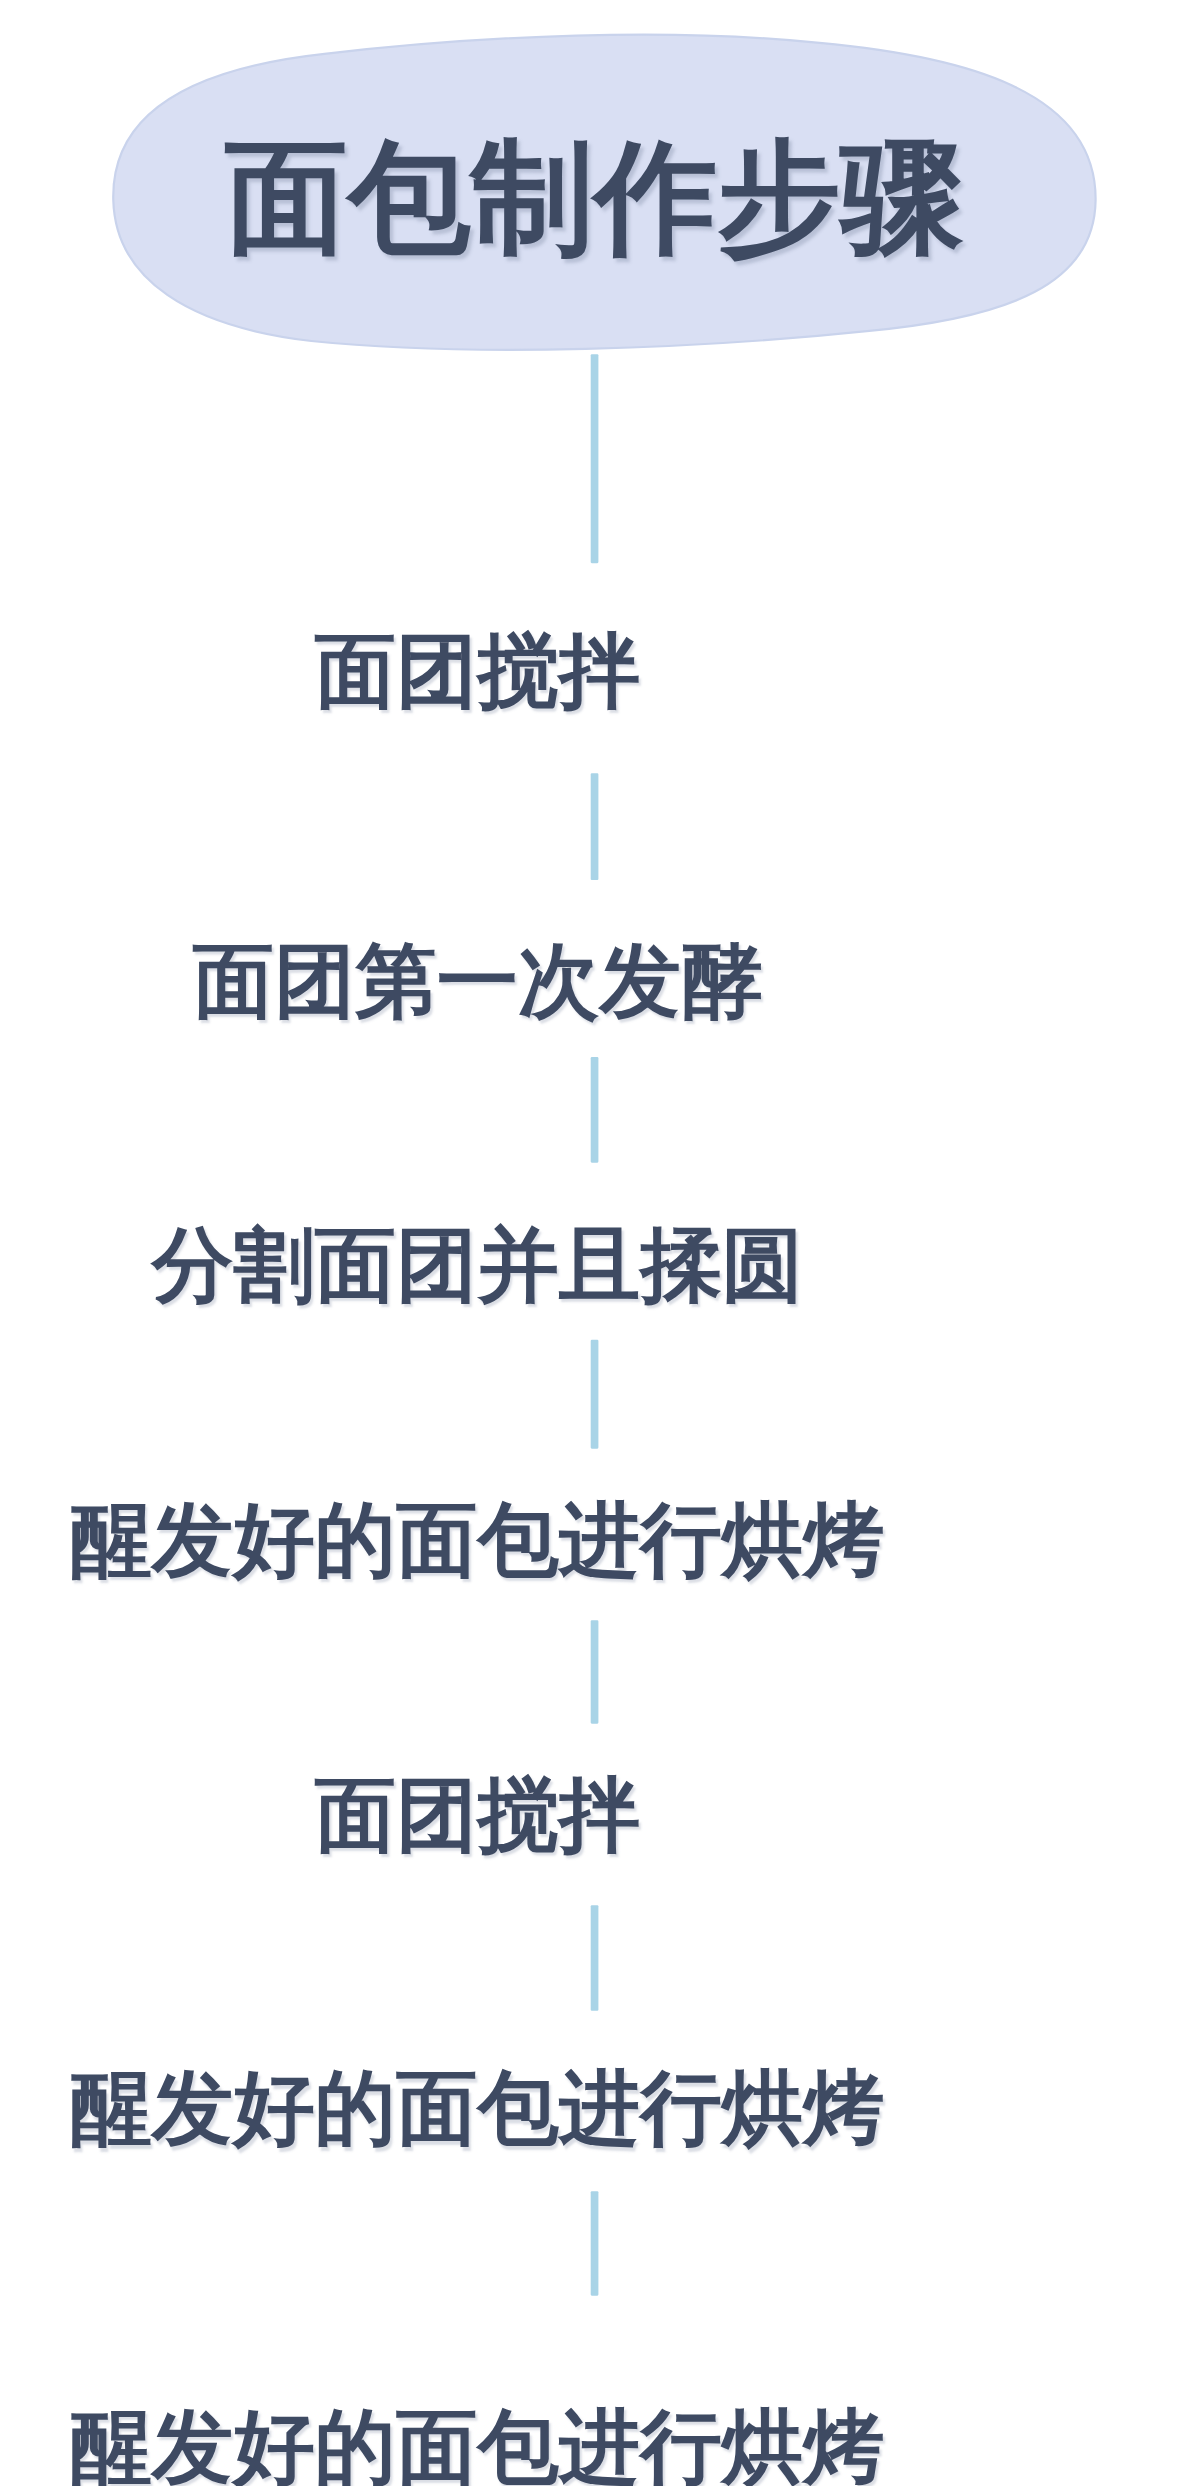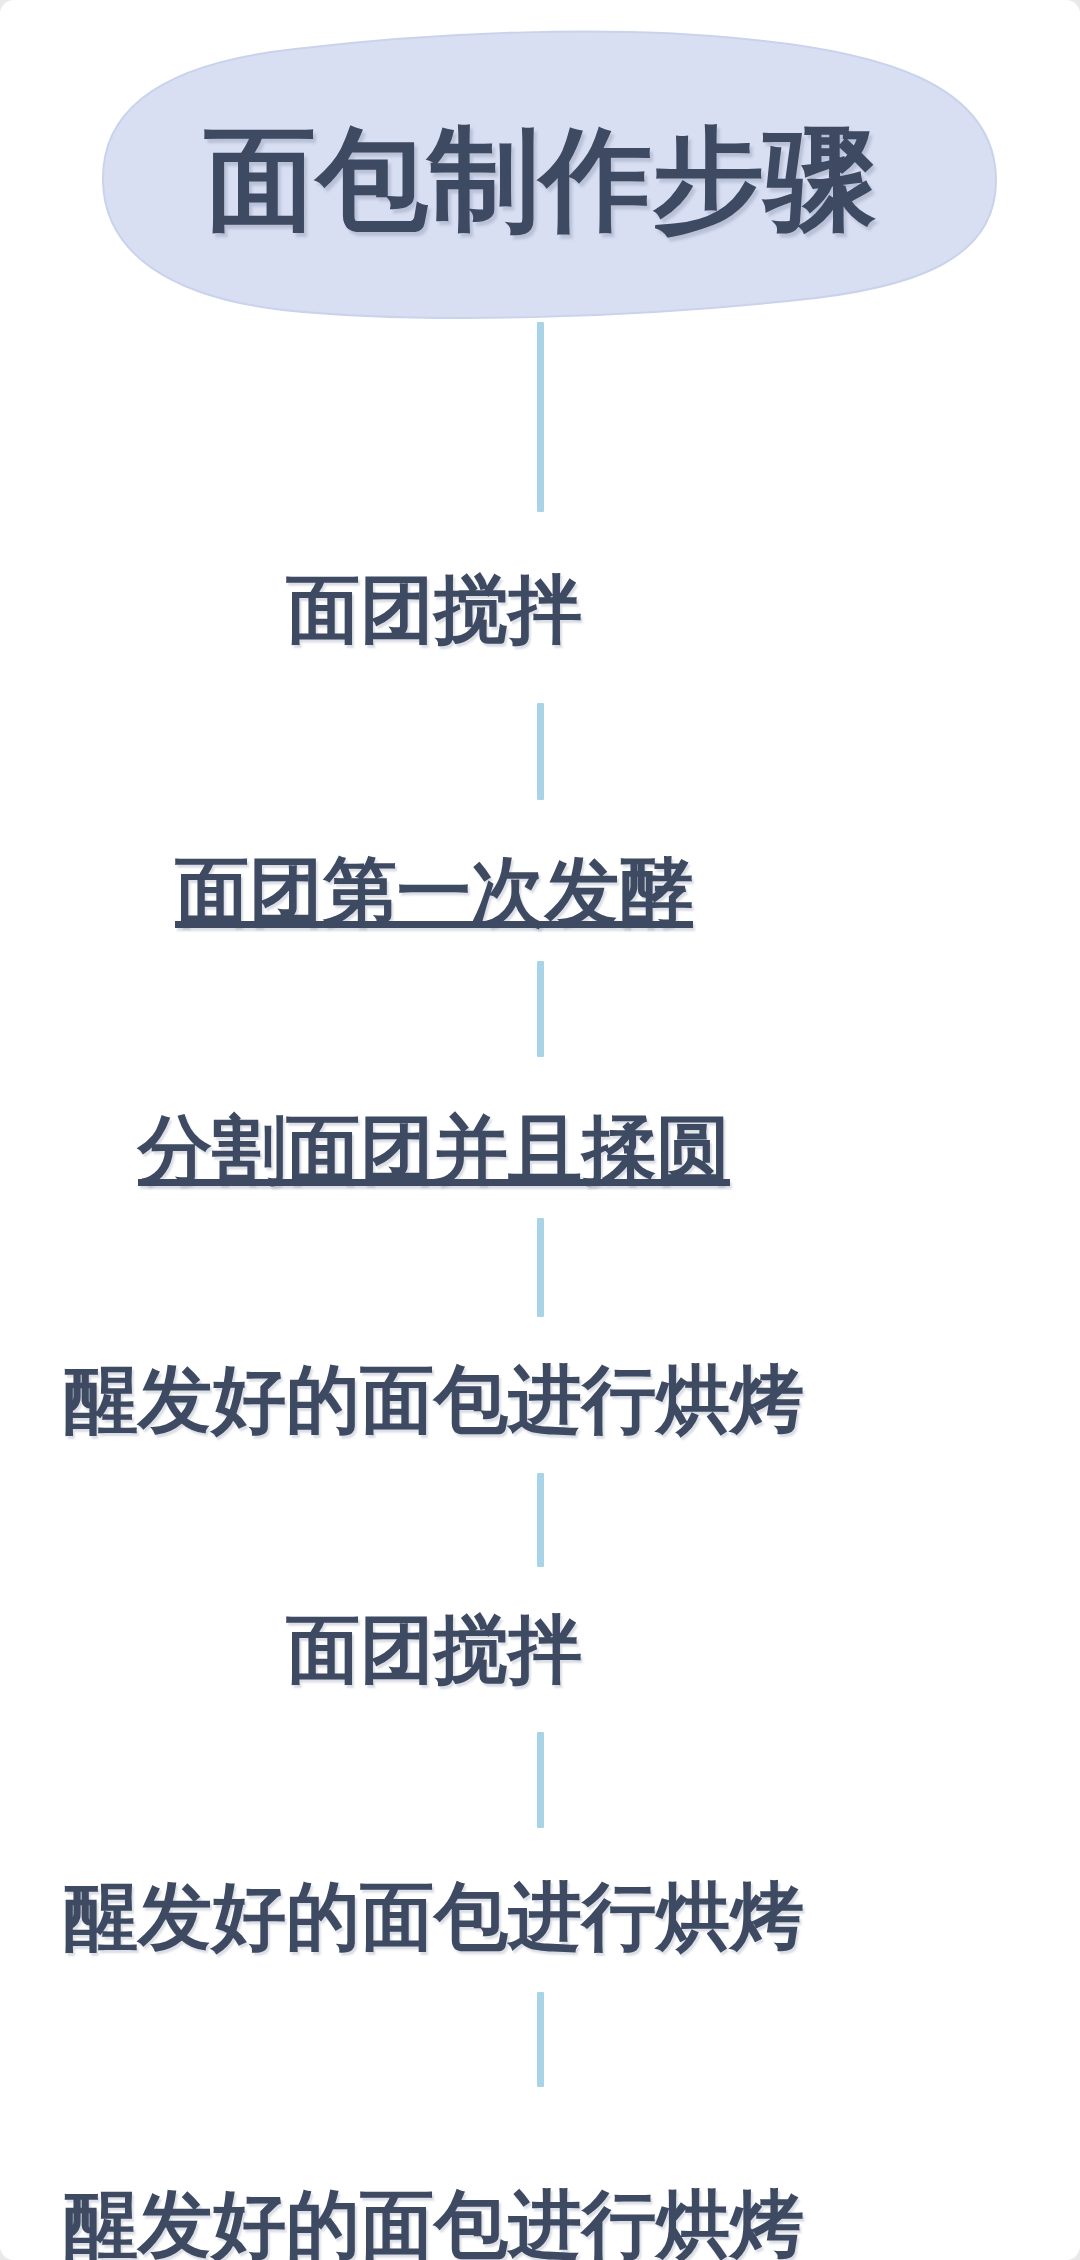--- a/index.html
+++ b/index.html
@@ -10,21 +10,20 @@
     --bg:#ffffff;
   }
   html,body{margin:0;padding:0;background:#e9e9e9;}
   .canvas{
     position:relative;
     width:1080px;height:2260px;
     margin:0 auto;
     background:var(--bg);
     overflow:hidden;
     font-family:"Liberation Sans","DejaVu Sans",sans-serif;
-    border-radius:14px;
   }
   .bubble-svg{
     position:absolute;left:0;top:0;width:1080px;height:340px;
   }
   .flow-title{
     position:absolute;left:0;top:122px;width:1080px;
     text-align:center;
     font-size:112px;line-height:116px;font-weight:700;
     color:var(--ink);
     letter-spacing:0px;
@@ -45,22 +44,22 @@
   .c7{top:1992px;height:95px;}
   .step{
     position:absolute;left:0;width:868px;
     text-align:center;
     font-size:74px;line-height:84px;font-weight:700;
     color:var(--ink);
     text-shadow:2px 3px 2px rgba(110,122,150,0.25);
     white-space:nowrap;
   }
   .s1{top:568px;}
-  .s2{top:850px;text-decoration:underline;}
-  .s3{top:1108px;text-decoration:underline;}
+  .s2{top:850px;}
+  .s3{top:1108px;}
   .s4{top:1358px;}
   .s5{top:1608px;}
   .s6{top:1875px;}
   .s7{top:2143px;margin-top:40px;}
 </style>
 </head>
 <body>
 
 <div class="canvas">
 

